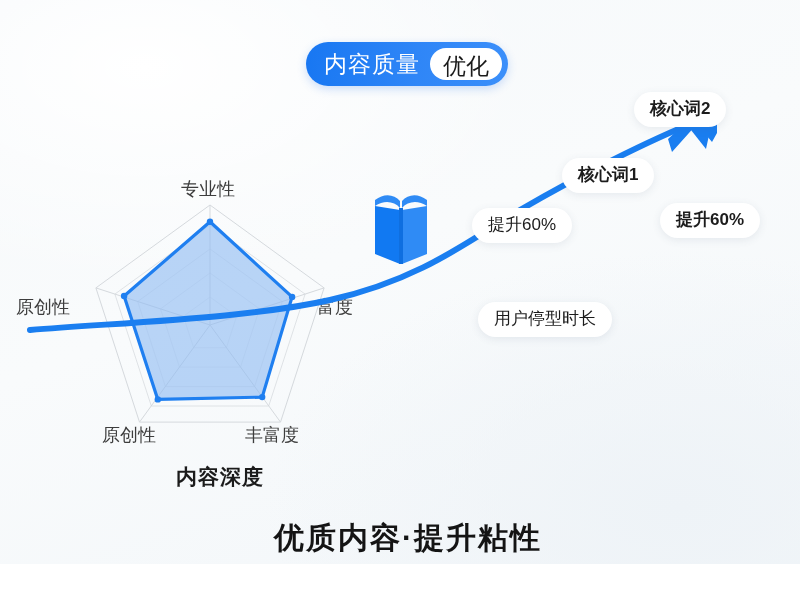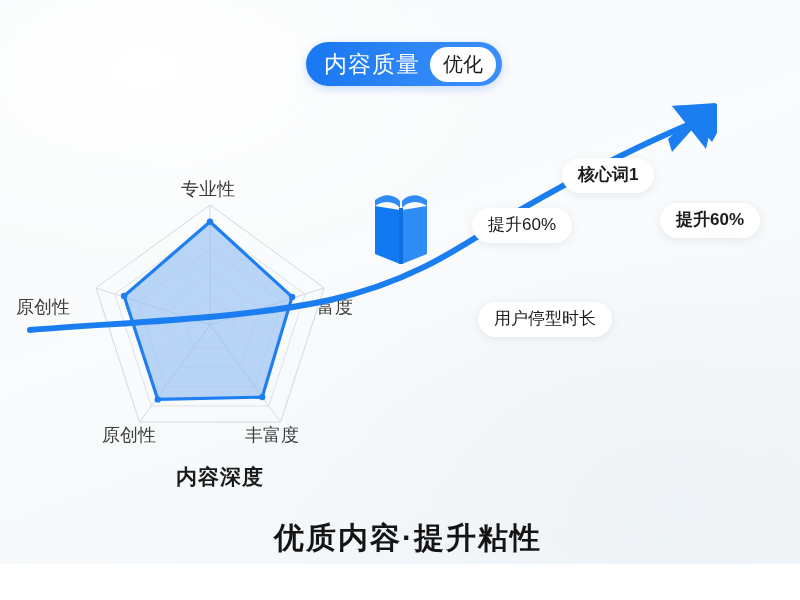--- a/index.html
+++ b/index.html
@@ -40,24 +40,24 @@
   #badge .b-main {
     color: #ffffff;
     font-size: 23px;
     letter-spacing: 1px;
     line-height: 1;
     padding-right: 10px;
   }
   #badge .b-pill {
     background: #ffffff;
     color: #1a1a1a;
-    font-size: 20px;
+    font-size: 23px;
     line-height: 1;
     border-radius: 20px;
-    padding: 7px 13px 8px 13px;
+    padding: 7px 13px 2px 13px;
     font-family: Liberation Serif, serif;
   }
 
   
   #headline {
     position: absolute;
     left: 0;
     top: 90px;
     width: 800px;
     text-align: center;
@@ -223,20 +223,23 @@
   </svg>
 
   <svg id="book-icon" viewBox="0 0 58 82">
     <path d="M3 12 C12 5, 22 6, 28 13 L28 20 C22 13, 12 12, 3 18 Z" fill="#2f8bf5"></path>
     <path d="M55 12 C46 5, 36 6, 30 13 L30 20 C36 13, 46 12, 55 18 Z" fill="#2f8bf5"></path>
     <path d="M3 18 L28 22 L28 76 L3 66 Z" fill="#1179f2"></path>
     <path d="M55 18 L30 22 L30 76 L55 66 Z" fill="#2f8bf5"></path>
     <rect x="27" y="20" width="4" height="56" fill="#0f6fe0"></rect>
   </svg>
 
+  <div class="pill bold" id="pill-kw2">
+    <span>核心词2</span>
+  </div>
   <div class="pill bold" id="pill-kw1">
     <span>核心词1</span>
   </div>
   <div class="pill" id="pill-up1">
     <span>提升60%</span>
   </div>
   <div class="pill bold" id="pill-up2">
     <span>提升60%</span>
   </div>
   <div class="pill" id="pill-stay">

